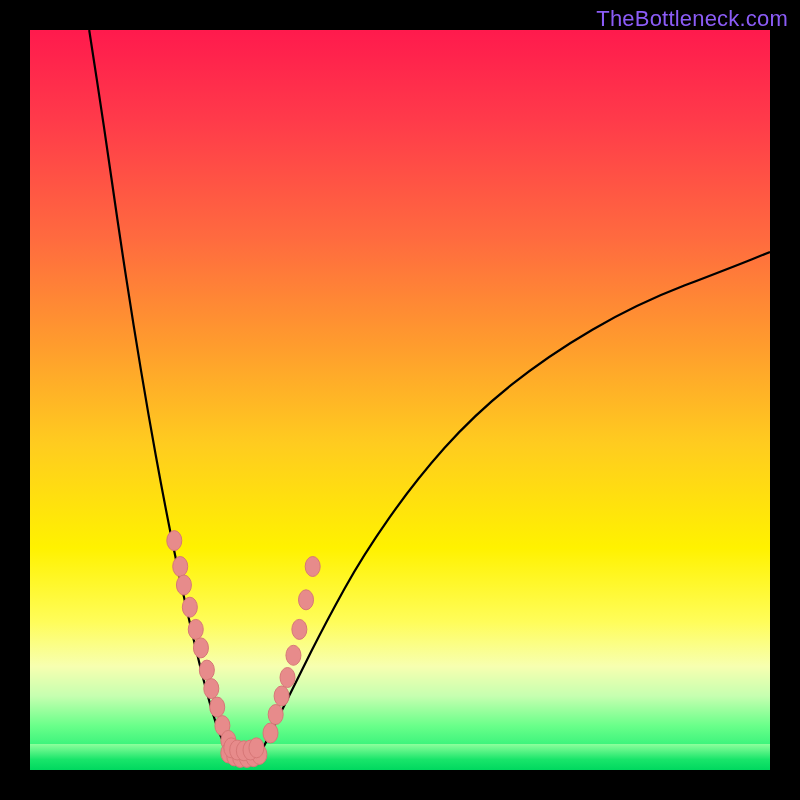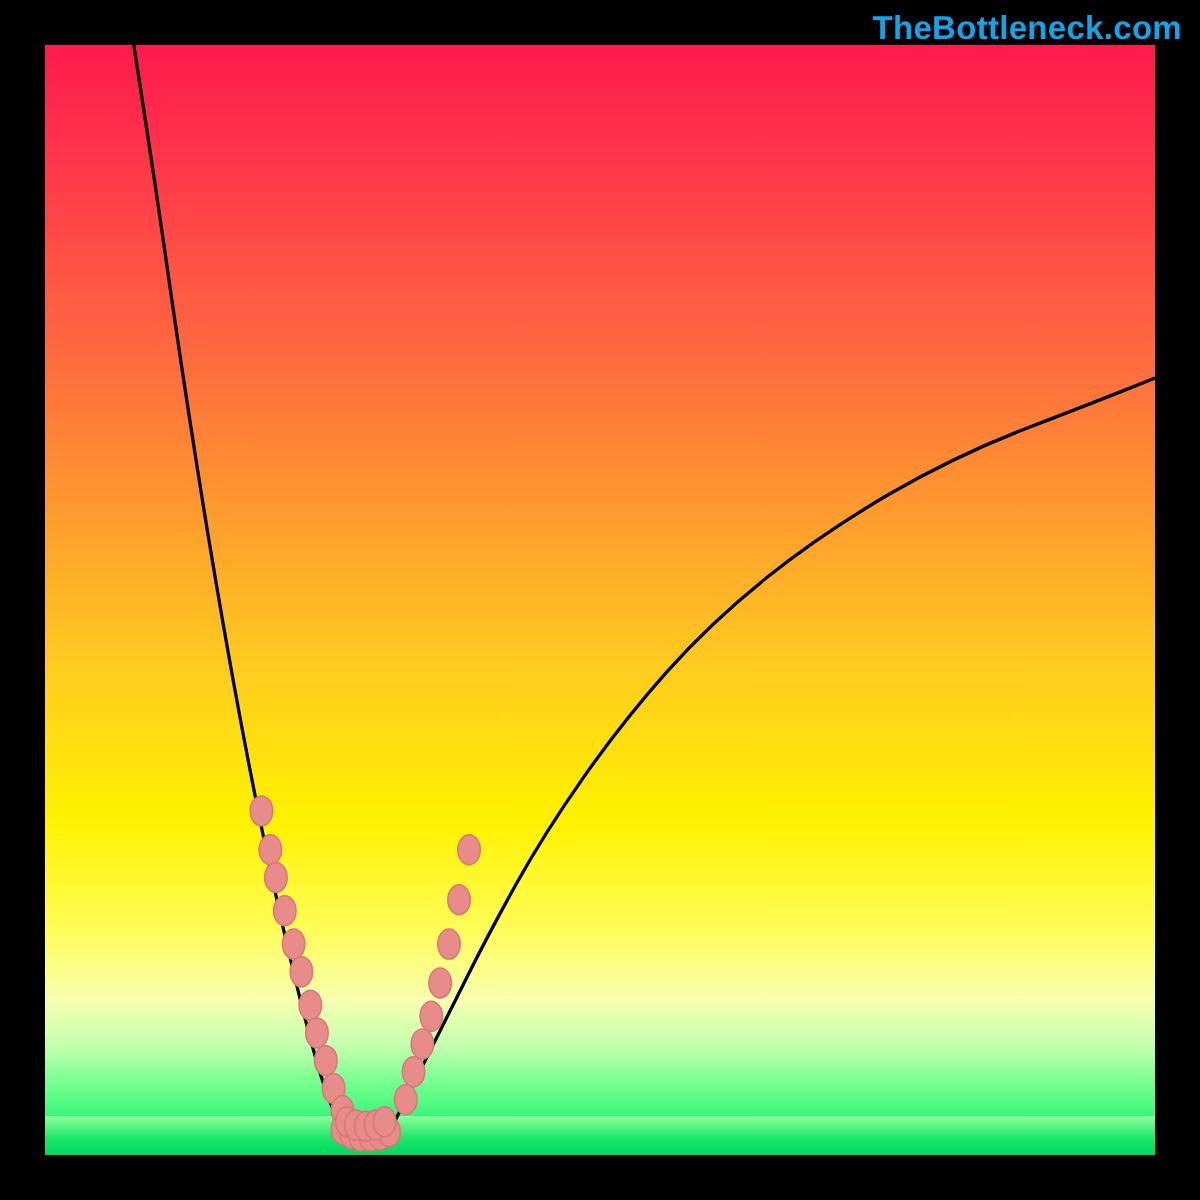--- a/index.html
+++ b/index.html
@@ -34,25 +34,24 @@
       #f7ffb0 86%,
       #c6ffb0 90%,
       #6aff8a 94%,
       #00e56a 100%
     );
   }
   .watermark {
     position: absolute;
     top: 6px;
     right: 12px;
-    color: #0ea5e9;
+    color: #8b5cf6;
     font-size: 22px;
     letter-spacing: 0.2px;
     z-index: 5;
-    font-weight: bold;
   }
   svg.overlay {
     position: absolute;
     left: 0;
     top: 0;
     width: 740px;
     height: 740px;
   }
   .curve {
     fill: none;

